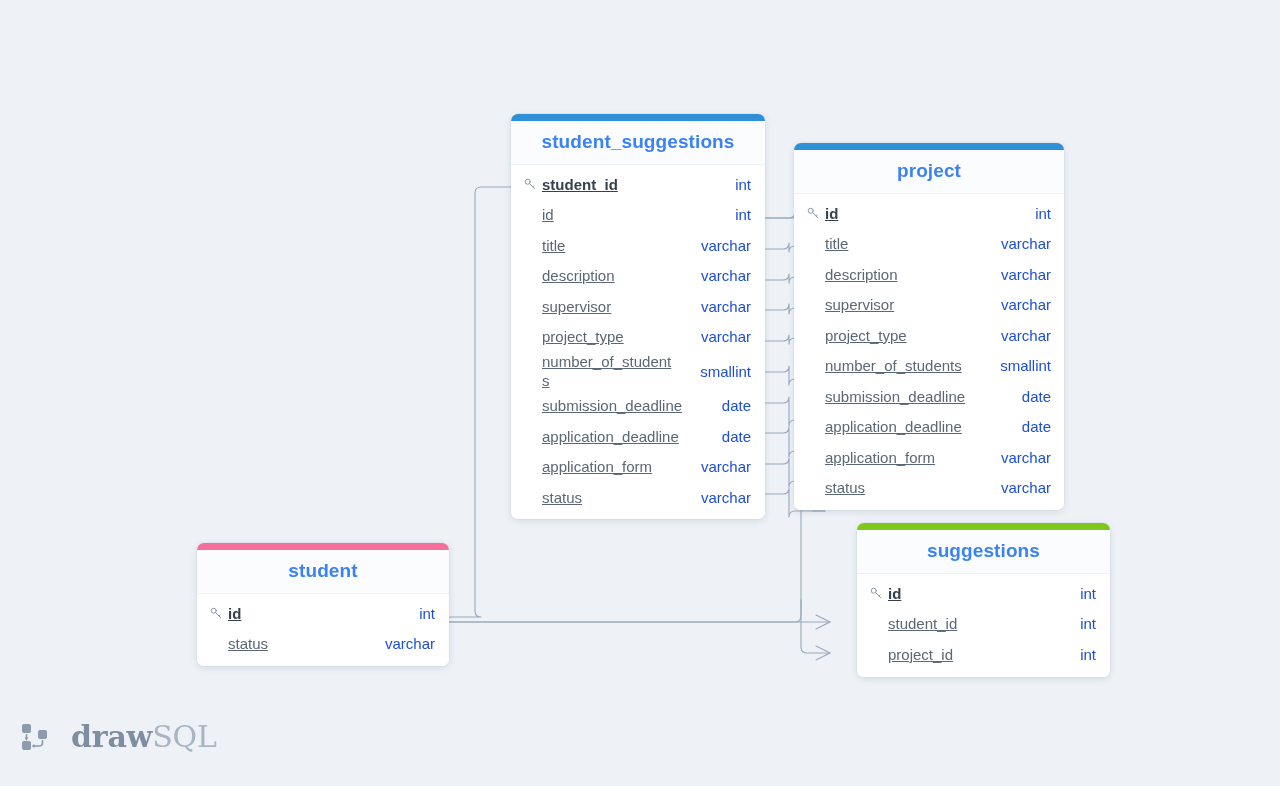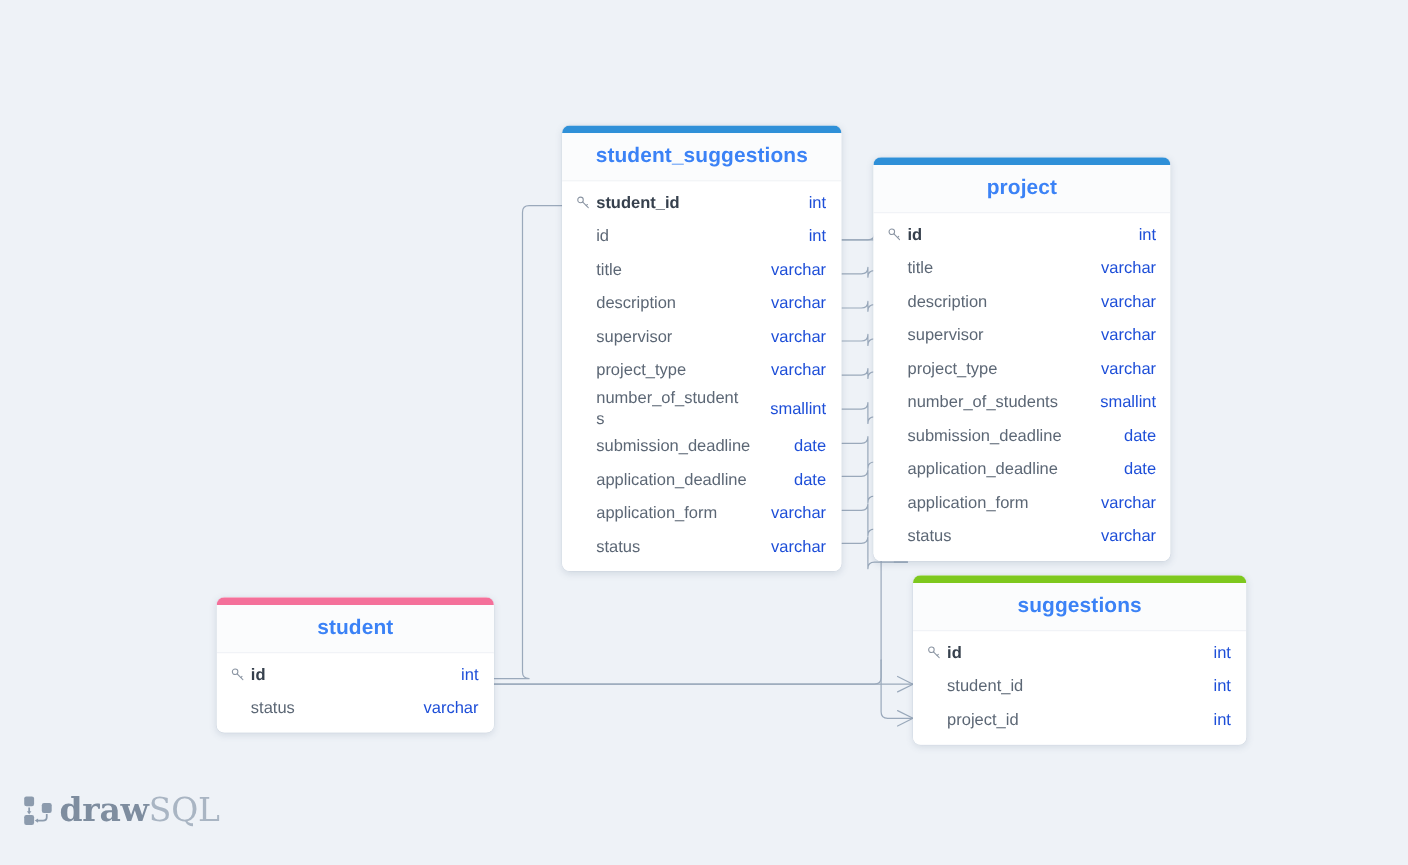--- a/index.html
+++ b/index.html
@@ -64,45 +64,46 @@
     display: flex;
     align-items: center;
     color: #7b8794;
   }
   .col-name {
     flex: 1;
     color: #5c6775;
     padding-right: 26px;
     line-height: 1.28;
     word-break: break-all;
+    text-decoration: underline;
   }
   .row.pk .col-name { color: #36404d; font-weight: 700; }
   .col-type {
     color: #1d4ed8;
     font-size: 15px;
     white-space: nowrap;
     text-align: right;
   }
   
   #card-student_suggestions { left: 511px; top: 114px; width: 254px; }
   #card-project { left: 794px; top: 143px; width: 270px; z-index: 4; }
-  #card-suggestions { left: 830px; top: 523px; width: 303px; z-index: 6; }
+  #card-suggestions { left: 857px; top: 523px; width: 253px; z-index: 6; }
   #card-student { left: 197px; top: 543px; width: 252px; }
 
   #card-project .row { padding-right: 13px; }
   #card-project .col-name { word-break: break-all; }
 
   
   #logo {
     position: absolute;
     left: 20px;
     top: 722px;
     display: flex;
     align-items: center;
-    gap: 4px;
+    gap: 21px;
     z-index: 3;
   }
   .logo-text {
     font-size: 30px;
     line-height: 1;
     color: #8c9bad;
     letter-spacing: -0.2px;
   }
   .logo-draw { font-weight: 700; color: #7e8d9f; font-family: "DejaVu Serif", "Liberation Serif", serif; }
   .logo-sql { font-weight: 400; color: #a9b5c3; font-family: "DejaVu Serif", "Liberation Serif", serif; }

